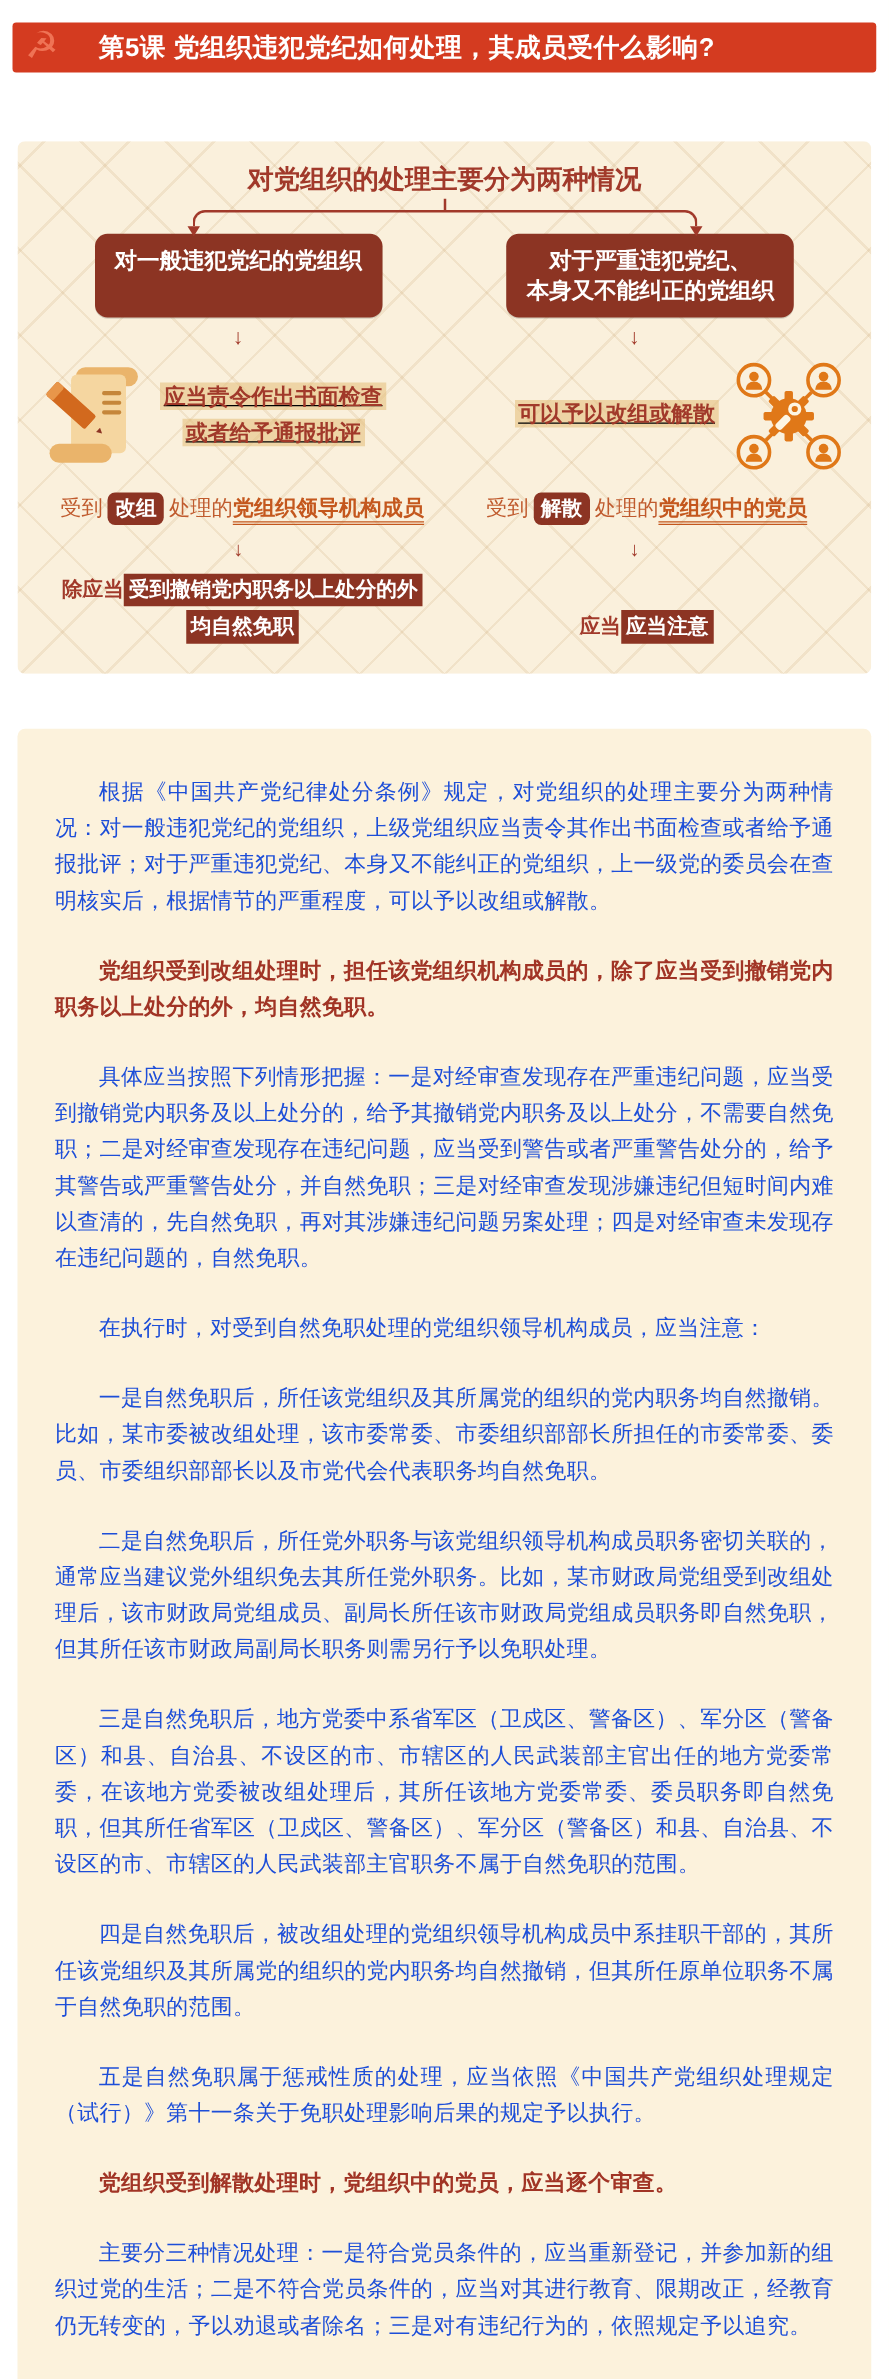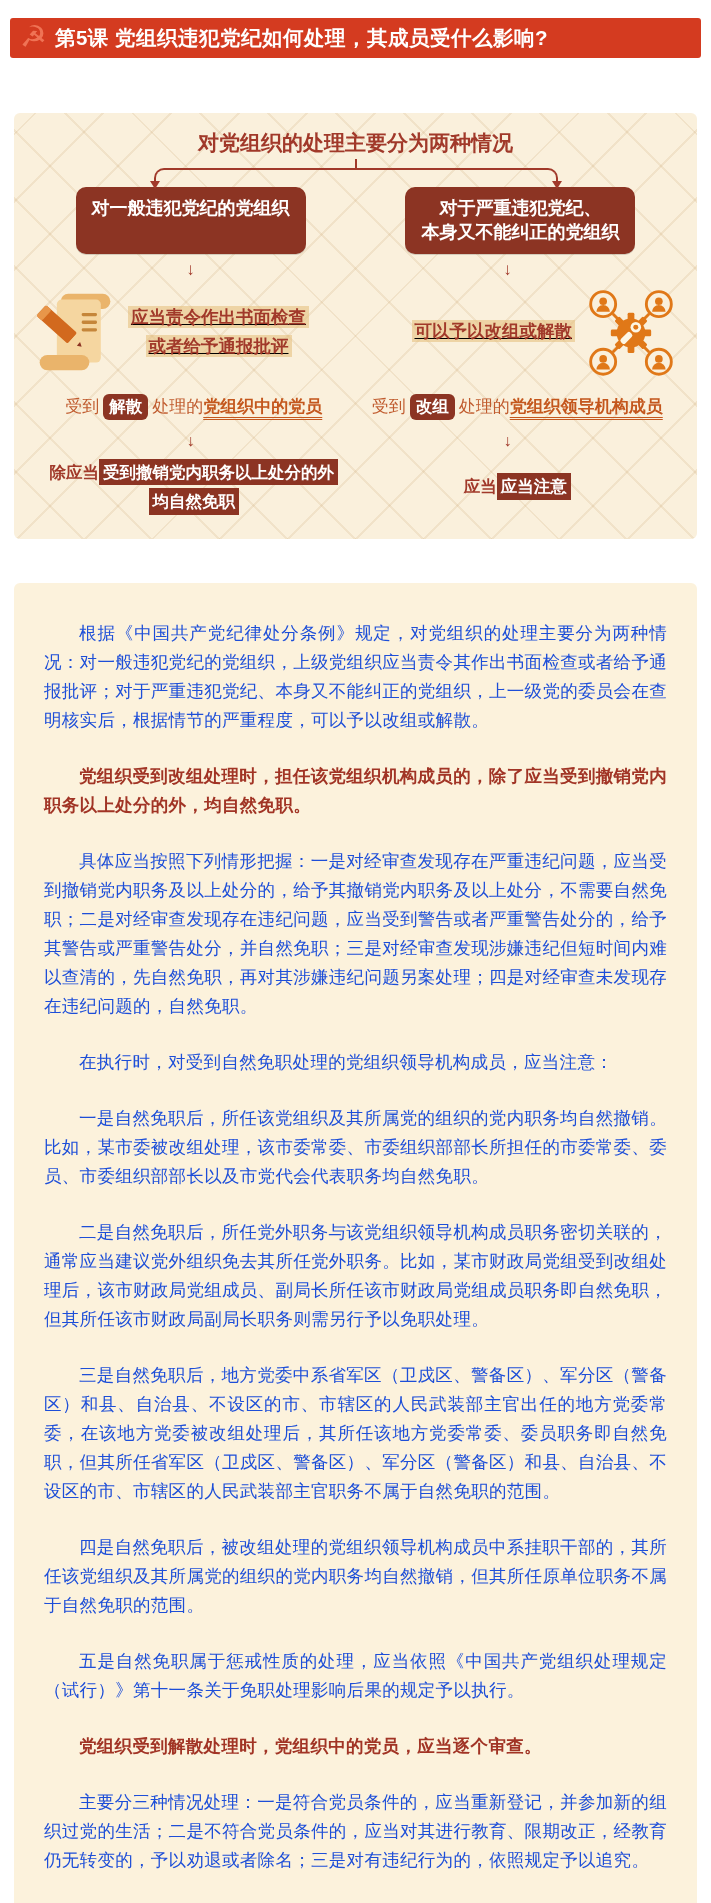--- a/index.html
+++ b/index.html
@@ -16,21 +16,21 @@
     margin:18px 10px 0 10px; height:40px;
     background:#d43b20; border-radius:3px;
     display:flex; align-items:center; gap:8px; padding:0 10px;
   }
   .party-emblem {
     font-size:30px; line-height:1; color:#ef7355;
     font-family:"DejaVu Sans",sans-serif;
     transform:translateY(-1px);
   }
   .header-title {
-    color:#ffffff; font-weight:bold; font-size:20.5px; letter-spacing:0.5px;
+    color:#ffffff; font-weight:bold; font-size:20.5px; letter-spacing:0.5px;margin-left:24px;
   }
 
   
   .infographic {
     margin:55px 14px 0 14px;
     background-color:#faf0dc;
     background-image:
       repeating-linear-gradient(45deg, rgba(197,158,104,0.17) 0 2px, transparent 2px 48px),
       repeating-linear-gradient(-45deg, rgba(197,158,104,0.17) 0 2px, transparent 2px 48px);
     border-radius:6px;
@@ -78,21 +78,21 @@
   }
   .subject-target {
     color:#c4571d; font-weight:bold;
     text-decoration:underline; text-decoration-style:double; text-underline-offset:5px;
     text-decoration-thickness:1px;
   }
 
   .arrows2 { display:flex; margin-top:12px; }
   .arrows2 .col { width:49%; text-align:center; color:#a1392a; font-weight:bold; font-size:16px; }
 
-  .result-row { display:flex; margin-top:8px; align-items:center; }
+  .result-row { display:flex; margin-top:8px; align-items:flex-end; }
   .result-row .col { width:50%; text-align:center; font-size:16.5px; line-height:1.8; }
   .result-prefix { color:#a1392a; font-weight:bold; }
   .hl-box {
     display:inline-block; background:#8c3423; color:#fff; font-weight:bold;
     padding:0 4px; line-height:1.6;
   }
 
   
   .article-card {
     margin:44px 14px 0 14px;
@@ -216,24 +216,24 @@
               <circle cy="-3" r="4" fill="#e07818"></circle>
               <path d="M-7 8 a7 7 0 0 1 14 0 z" fill="#e07818"></path>
             </g>
           </g>
         </svg>
       </div>
     </div>
 
     <div class="subject-row">
       <div class="col">
+        <span class="subject-prefix">受到</span><span class="badge">改组</span><span class="subject-mid">处理的</span><span class="subject-target">党组织领导机构成员</span>
+      </div>
+      <div class="col">
         <span class="subject-prefix">受到</span><span class="badge">解散</span><span class="subject-mid">处理的</span><span class="subject-target">党组织中的党员</span>
-      </div>
-      <div class="col">
-        <span class="subject-prefix">受到</span><span class="badge">改组</span><span class="subject-mid">处理的</span><span class="subject-target">党组织领导机构成员</span>
       </div>
     </div>
 
     <div class="arrows2">
       <div class="col">↓</div>
       <div class="col">↓</div>
     </div>
 
     <div class="result-row">
       <div class="col">

